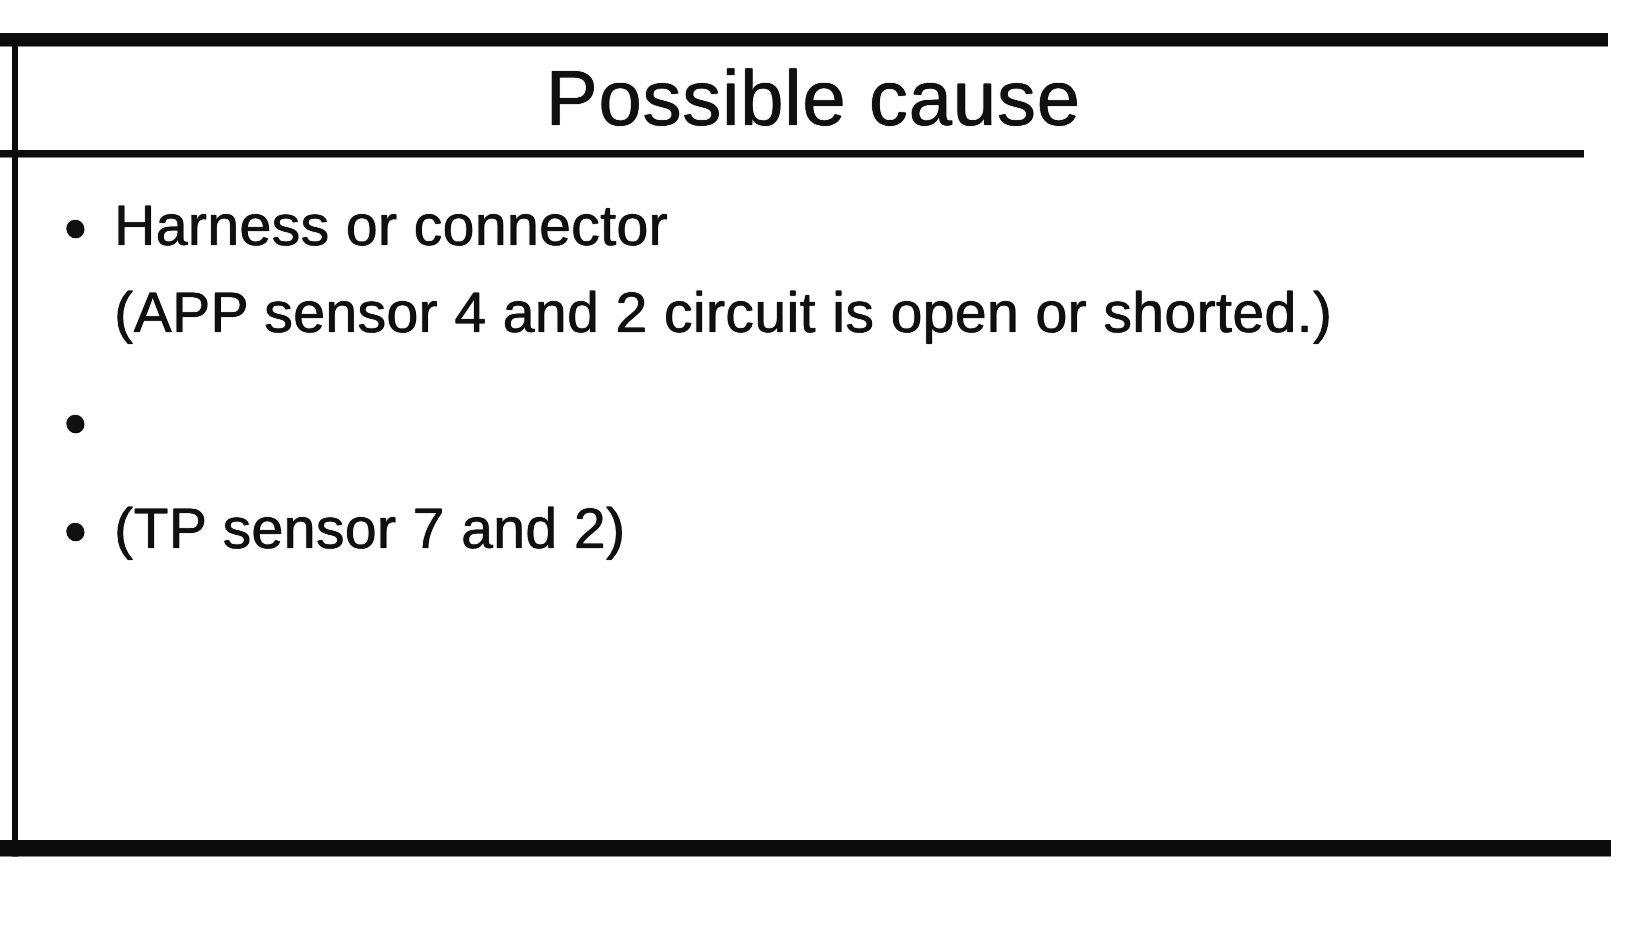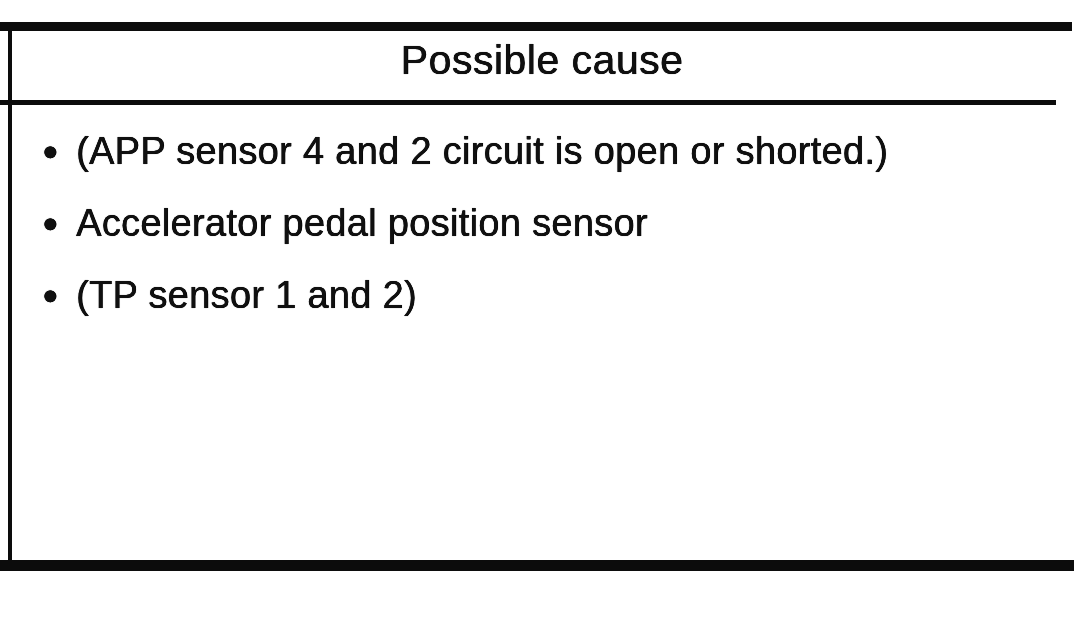--- a/index.html
+++ b/index.html
@@ -27,21 +27,21 @@
   .rule-header-sep { left: 0;   right: 30px; top: 100px; height: 5px; }
   .rule-bottom     { left: 0;   right: 12px; top: 560px; height: 11px; }
   .rule-left       { left: 8px; top: 22px;   width: 4px; height: 549px; }
 
   .header-cell {
     position: absolute;
     left: 12px;
     right: 14px;
     top: 38px;
     text-align: center;
-    font-size: 41px;
+    font-size: 52px;
     letter-spacing: 0.5px;
     line-height: 1.1;
   }
 
   .causes {
     position: absolute;
     left: 42px;
     right: 16px;
     top: 122px;
   }
@@ -74,31 +74,31 @@
 <div class="rule rule-bottom"></div>
 <div class="rule rule-left"></div>
 
 <div class="header-cell ink">Possible cause</div>
 
 <div class="causes">
 
   <div class="cause">
     <span class="bullet ink">●</span>
     <span class="cause-text ink">
+      <span class="cause-line">Harness or connector</span>
       <span class="cause-line">(APP sensor 4 and 2 circuit is open or shorted.)</span>
     </span>
   </div>
 
   <div class="cause">
     <span class="bullet ink">●</span>
     <span class="cause-text ink">
-      <span class="cause-line">Accelerator pedal position sensor</span>
     </span>
   </div>
 
   <div class="cause">
     <span class="bullet ink">●</span>
     <span class="cause-text ink">
-      <span class="cause-line">(TP sensor 1 and 2)</span>
+      <span class="cause-line">(TP sensor 7 and 2)</span>
     </span>
   </div>
 
 </div>
 
 </body></html>

